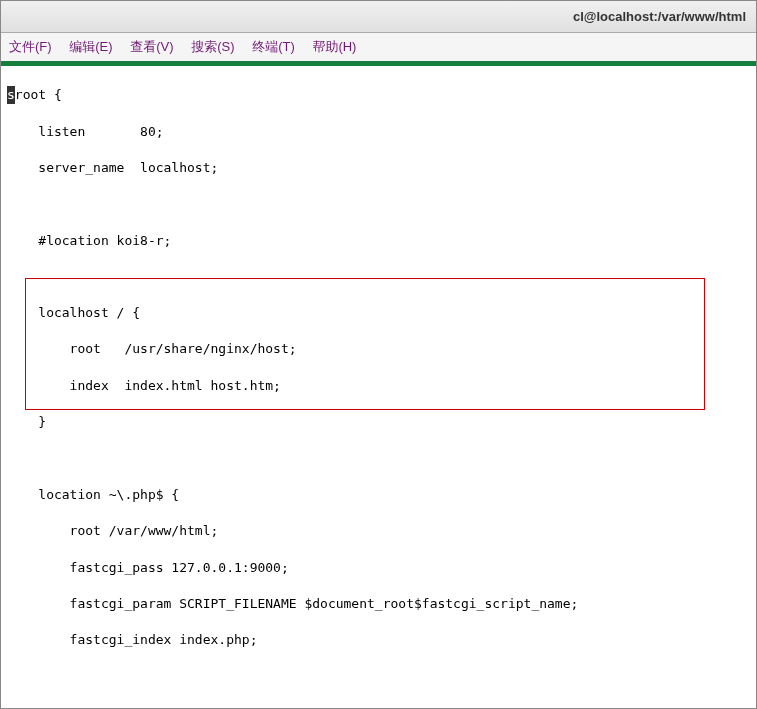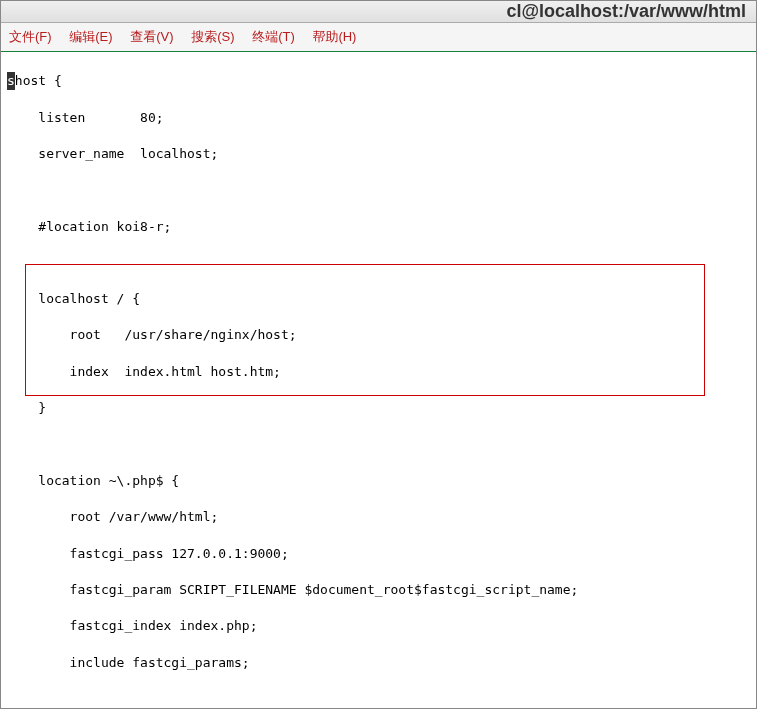--- a/index.html
+++ b/index.html
@@ -12,34 +12,34 @@
       font-size: 13px;
       background: #fff;
       width: 757px;
       height: 709px;
       overflow: hidden;
       border: 1px solid #888;
     }
     .title-bar {
       background: linear-gradient(to bottom, #f0f0f0, #e0e0e0);
       border-bottom: 1px solid #aaa;
-      padding: 0 10px;
+      padding: 8px 10px;
       text-align: right;
       font-family: sans-serif;
-      font-size: 18px;
+      font-size: 13px;
       font-weight: bold;
       color: #333;
     }
     .menu-bar {
       background: #f5f5f5;
-      border-bottom: 1px solid #15803d;
+      border-bottom: 5px solid #15803d;
       padding: 5px 8px;
       font-family: sans-serif;
       font-size: 13px;
-      color: #b91c1c;
+      color: #701a75;
     }
     .menu-item {
       display: inline-block;
       margin-right: 14px;
       cursor: pointer;
     }
     .terminal-content {
       padding: 2px 6px;
       line-height: 1.4;
       white-space: pre;
@@ -74,37 +74,36 @@
 <div class="menu-bar">
   <span class="menu-item">文件(F)</span>
   <span class="menu-item">编辑(E)</span>
   <span class="menu-item">查看(V)</span>
   <span class="menu-item">搜索(S)</span>
   <span class="menu-item">终端(T)</span>
   <span class="menu-item">帮助(H)</span>
 </div>
 
 <div class="terminal-content">
-<div class="code-line"><span class="cursor-char">s</span><span>host {</span></div>
+<div class="code-line"><span class="cursor-char">s</span><span>root {</span></div>
 <div class="code-line">    listen       80;</div>
 <div class="code-line">    server_name  localhost;</div>
 <div class="code-line"></div>
 <div class="code-line">    #location koi8-r;</div>
 <div class="code-line"></div>
 <div class="code-line">    localhost / {</div>
 <div class="code-line">        root   /usr/share/nginx/host;</div>
 <div class="code-line">        index  index.html host.htm;</div>
 <div class="code-line">    }</div>
 <div class="code-line"></div>
 <div class="code-line">    location ~\.php$ {</div>
 <div class="code-line">        root /var/www/html;</div>
 <div class="code-line">        fastcgi_pass 127.0.0.1:9000;</div>
 <div class="code-line">        fastcgi_param SCRIPT_FILENAME $document_root$fastcgi_script_name;</div>
 <div class="code-line">        fastcgi_index index.php;</div>
-<div class="code-line">        include fastcgi_params;</div>
 
 
 
 
 
 
 
 
 
 

